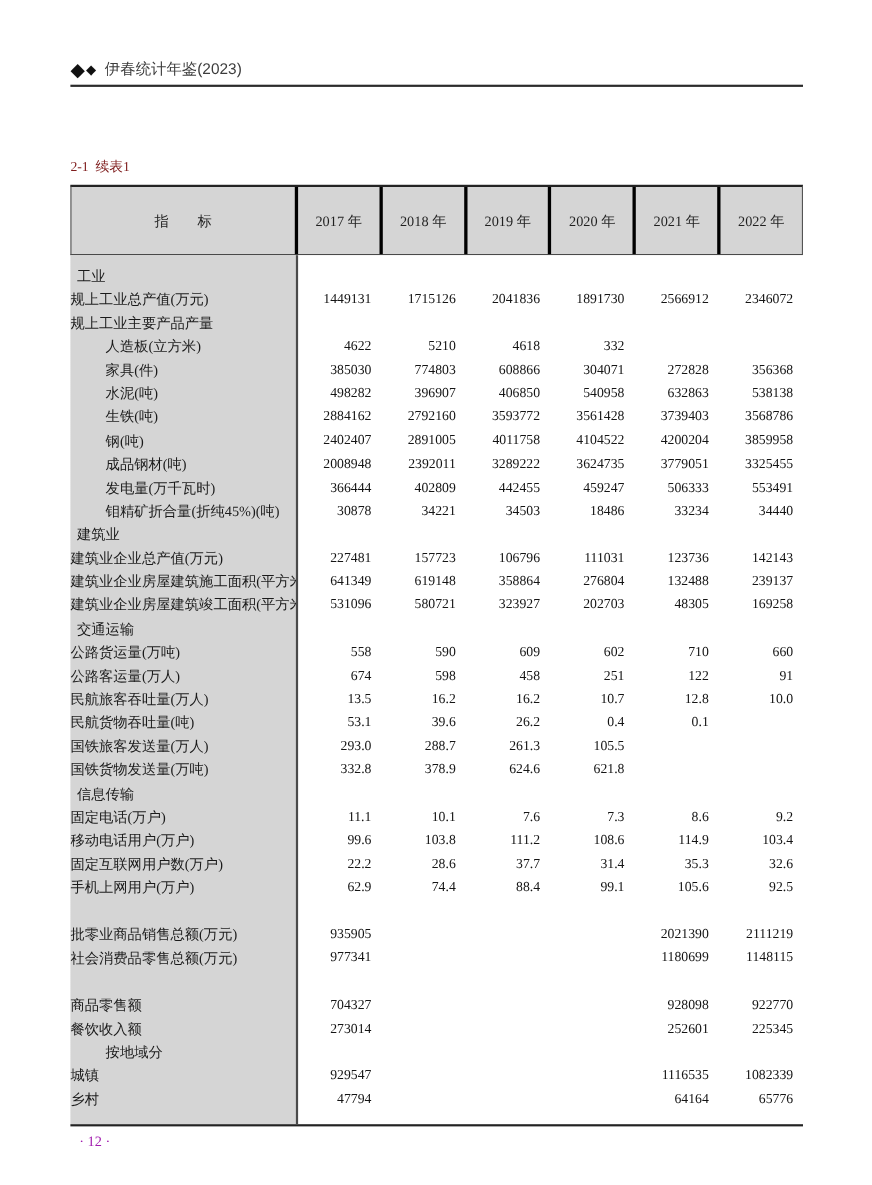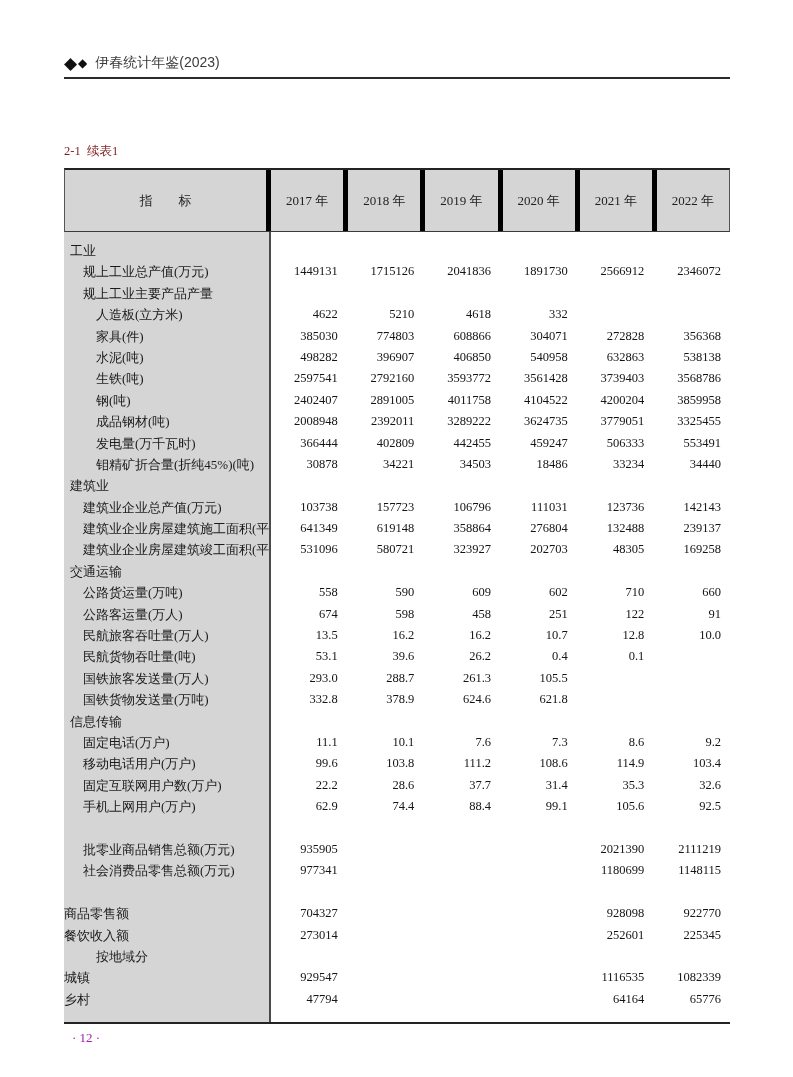--- a/index.html
+++ b/index.html
@@ -58,21 +58,21 @@
     border-left: 1px solid #555;
     border-right: 1px solid #555;
   }
   .th {
     display: flex;
     align-items: center;
     justify-content: center;
     box-sizing: border-box;
     font-size: 13px;
     color: #1f1f1f;
-    border-right: 5px solid #000000;
+    border-right: 3px solid #000000;
     white-space: pre;
   }
   .th:last-child { border-right: none; }
   .th-indicator { flex: 0 0 206px; }
   .th-year { flex: 1; }
 
   .tbody {
     position: relative;
     box-sizing: border-box;
     padding: 8px 0 12px 0;
@@ -93,21 +93,21 @@
     line-height: 21.4px;
   }
   .tlabel {
     flex: 0 0 206px;
     box-sizing: border-box;
     font-size: 13px;
     white-space: nowrap;
     overflow: hidden;
   }
   .indent-0 { padding-left: 6px; }
-  .indent-1 { padding-left: 19px; }
+  .indent-1 { }
   .indent-2 { padding-left: 32px; }
   .indent-3 { }
   .tval {
     flex: 1;
     box-sizing: border-box;
     text-align: right;
     padding-right: 9px;
     font-size: 12.5px;
     color: #141414;
   }
@@ -198,21 +198,21 @@
           <div class="tlabel indent-2">水泥(吨)</div>
           <div class="tval">498282</div>
           <div class="tval">396907</div>
           <div class="tval">406850</div>
           <div class="tval">540958</div>
           <div class="tval">632863</div>
           <div class="tval">538138</div>
         </div>
         <div class="trow">
           <div class="tlabel indent-2">生铁(吨)</div>
-          <div class="tval">2597541</div>
+          <div class="tval">2884162</div>
           <div class="tval">2792160</div>
           <div class="tval">3593772</div>
           <div class="tval">3561428</div>
           <div class="tval">3739403</div>
           <div class="tval">3568786</div>
         </div>
         <div class="trow">
           <div class="tlabel indent-2">钢(吨)</div>
           <div class="tval">2402407</div>
           <div class="tval">2891005</div>
@@ -252,21 +252,21 @@
           <div class="tlabel indent-0">建筑业</div>
           <div class="tval"></div>
           <div class="tval"></div>
           <div class="tval"></div>
           <div class="tval"></div>
           <div class="tval"></div>
           <div class="tval"></div>
         </div>
         <div class="trow">
           <div class="tlabel indent-1">建筑业企业总产值(万元)</div>
-          <div class="tval">103738</div>
+          <div class="tval">227481</div>
           <div class="tval">157723</div>
           <div class="tval">106796</div>
           <div class="tval">111031</div>
           <div class="tval">123736</div>
           <div class="tval">142143</div>
         </div>
         <div class="trow">
           <div class="tlabel indent-1">建筑业企业房屋建筑施工面积(平方米)</div>
           <div class="tval">641349</div>
           <div class="tval">619148</div>

